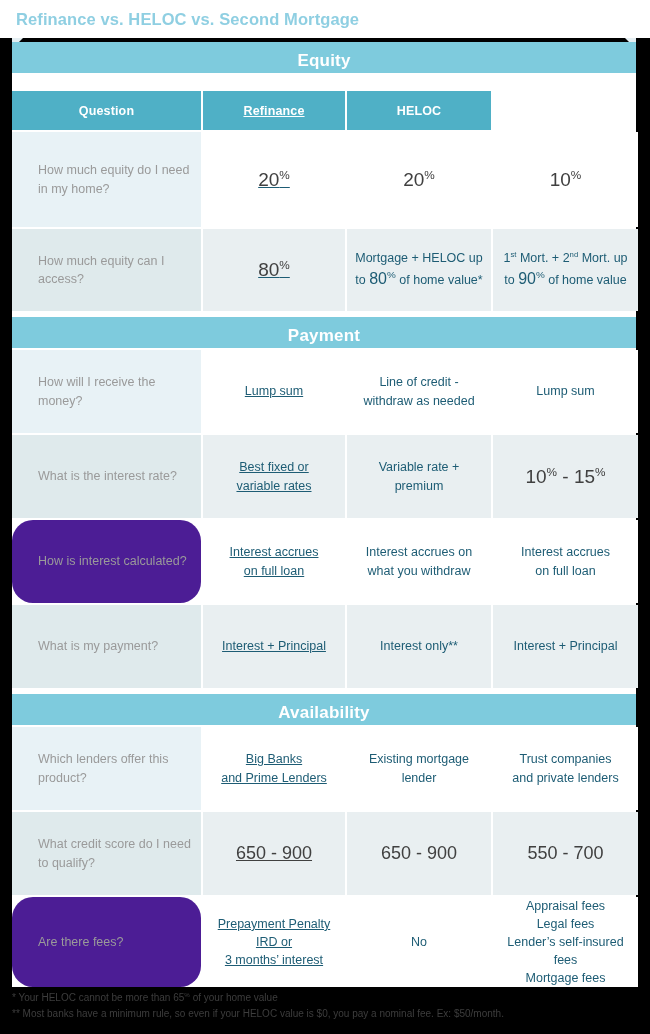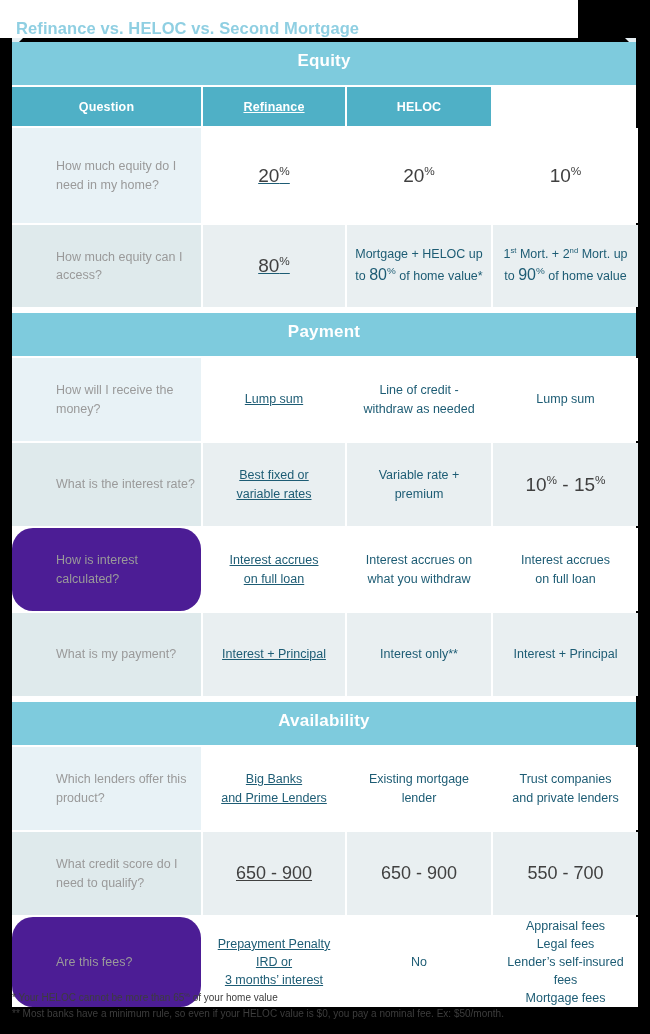--- a/index.html
+++ b/index.html
@@ -17,25 +17,25 @@
     width: 650px;
     height: 1034px;
     background: #000000;
   }
 
   
   .title-ribbon {
     position: absolute;
     left: 0;
     top: 0;
-    width: 578px;
+    width: 650px;
     height: 38px;
     background: #ffffff;
     display: flex;
-    align-items: flex-end;
+    align-items: center;
   }
   .title-text {
     margin-left: 16px;
     font-size: 16.5px;
     font-weight: bold;
     color: #8fcfe2;
     letter-spacing: 0.1px;
     white-space: nowrap;
   }
   .ribbon-fold-left {
@@ -64,30 +64,30 @@
     background: #ffffff;
   }
 
   
   .section-band {
     background: #7ecbdd;
     color: #ffffff;
     font-size: 17px;
     font-weight: bold;
     text-align: center;
-    padding: 9px 0 14px 0;
+    padding: 9px 0 2px 0;
     letter-spacing: 0.2px;
   }
 
   
   .hrow {
     display: flex;
     background: #ffffff;
     gap: 2px;
-    padding-top: 2px;
+    padding-top: 18px;
   }
   .hcell {
     background: #4fb0c6;
     color: #ffffff;
     font-size: 12.5px;
     font-weight: bold;
     display: flex;
     align-items: center;
     justify-content: center;
     height: 39px;
@@ -100,21 +100,21 @@
     gap: 2px;
     background: #ffffff;
     padding-top: 2px;
   }
   .qcell {
     font-size: 12.5px;
     color: #9a9a9a;
     line-height: 1.45;
     display: flex;
     align-items: center;
-    padding: 10px 0 10px 44px;
+    padding: 10px 0 10px 26px;
   }
   .vcell {
     font-size: 12.5px;
     color: #1d5c74;
     line-height: 1.45;
     text-align: center;
     display: flex;
     align-items: center;
     justify-content: center;
     padding: 10px 8px;
@@ -259,21 +259,21 @@
     </div>
 
     <div class="drow tint-b" style="height:85px">
       <div class="qcell col-q">What credit score do I need to qualify?</div>
       <div class="vcell col-a big">650 - 900</div>
       <div class="vcell col-b big">650 - 900</div>
       <div class="vcell col-c big">550 - 700</div>
     </div>
 
     <div class="drow tint-c" style="height:92px">
-      <div class="qcell col-q">Are this fees?</div>
+      <div class="qcell col-q">Are there fees?</div>
       <div class="vcell col-a">
           <span>Prepayment Penalty<br>IRD or<br>3 months’ interest</span>
         </div>
       <div class="vcell col-b">No</div>
       <div class="vcell col-c">
           <span>Appraisal fees<br>Legal fees<br>Lender’s self-insured fees<br>Mortgage fees</span>
         </div>
     </div>
 
   </div>

